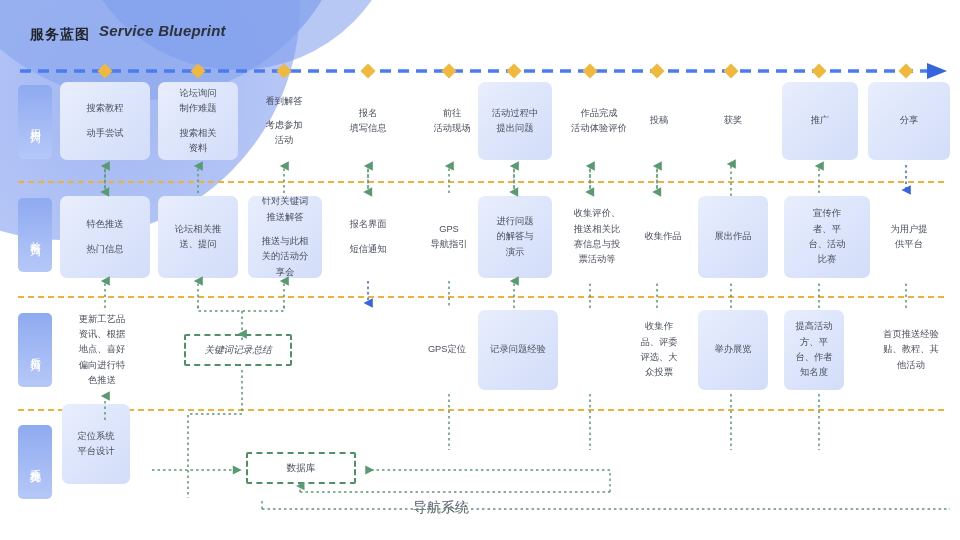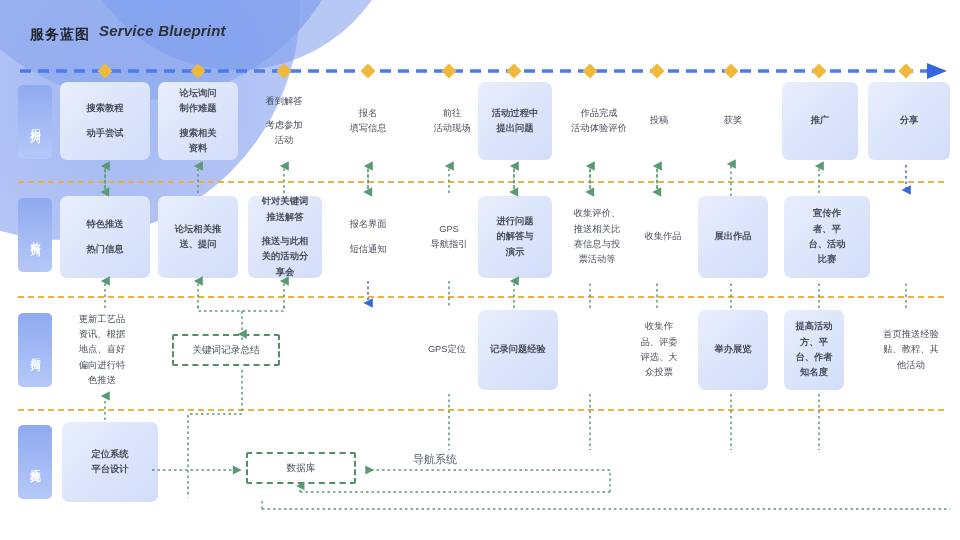--- a/index.html
+++ b/index.html
@@ -72,21 +72,20 @@
     text-align: center;
     font-size: 9.3px;
     color: #4a4f5c;
     line-height: 1.65;
     border-radius: 7px;
     padding: 3px 4px;
     z-index: 3;
   }
   .cell.shaded {
     background: linear-gradient(135deg, #e9eefc 0%, #dde6fb 45%, #d3ddf9 100%);
-    font-weight: bold;
   }
   .cell.plain { background: transparent; }
   .cell .para { white-space: pre-line; }
   .cell .para + .para { margin-top: 9px; }
 
   .boxed {
     position: absolute;
     border: 2px dashed #4f9165;
     border-radius: 2px;
     background: #ffffff;
@@ -96,22 +95,22 @@
   }
 
   .divider {
     position: absolute; left: 18px; width: 926px; height: 0;
     border-top: 2px dashed #f0b13c;
     z-index: 2;
   }
 
   .freelabel {
     position: absolute;
-    font-size: 11px; color: #5b6170;
-    z-index: 4; white-space: nowrap;
+    font-size: 14px; color: #5b6170;
+    z-index: 4; white-space: nowrap; margin-top: 47px;
   }
 </style>
 </head>
 <body>
 
 <div id="stage">
 
   <div class="blob-a"></div>
   <div class="blob-b"></div>
   <div class="blob-c"></div>
@@ -222,29 +221,33 @@
   </div>
   <div class="cell shaded" style="left:698px;top:196px;width:70px;height:82px;">
     <div class="para">展出作品</div>
   </div>
   <div class="cell shaded" style="left:784px;top:196px;width:86px;height:82px;">
     <div class="para">宣传作
 者、平
 台、活动
 比赛</div>
   </div>
+  <div class="cell plain" style="left:870px;top:196px;width:78px;height:82px;">
+    <div class="para">为用户提
+供平台</div>
+  </div>
 
   <div class="cell plain" style="left:60px;top:310px;width:84px;height:80px;">
     <div class="para">更新工艺品
 资讯、根据
 地点、喜好
 偏向进行特
 色推送</div>
   </div>
-  <div class="boxed" style="left:172px;top:334px;width:108px;height:32px;">
+  <div class="boxed" style="left:184px;top:334px;width:108px;height:32px;font-style:italic;">
     <div>关键词记录总结</div>
   </div>
   <div class="cell plain" style="left:414px;top:310px;width:66px;height:80px;">
     <div class="para">GPS定位</div>
   </div>
   <div class="cell shaded" style="left:478px;top:310px;width:80px;height:80px;">
     <div class="para">记录问题经验</div>
   </div>
   <div class="cell plain" style="left:628px;top:310px;width:62px;height:80px;">
     <div class="para">收集作
@@ -260,21 +263,21 @@
 方、平
 台、作者
 知名度</div>
   </div>
   <div class="cell plain" style="left:868px;top:310px;width:86px;height:80px;">
     <div class="para">首页推送经验
 贴、教程、其
 他活动</div>
   </div>
 
-  <div class="cell shaded" style="left:62px;top:422px;width:96px;height:80px;">
+  <div class="cell shaded" style="left:62px;top:404px;width:68px;height:80px;">
     <div class="para">定位系统
 平台设计</div>
   </div>
   <div class="boxed" style="left:246px;top:452px;width:110px;height:32px;">
     <div>数据库</div>
   </div>
 
   <div class="freelabel" style="left:413px;top:452px;">导航系统</div>
 
   <svg id="timeline" viewBox="0 0 960 540">

